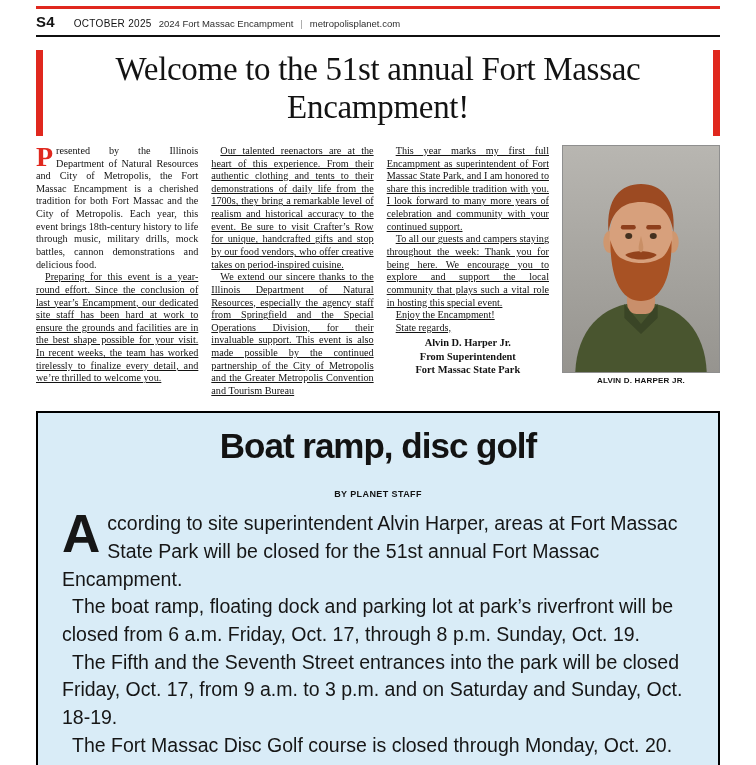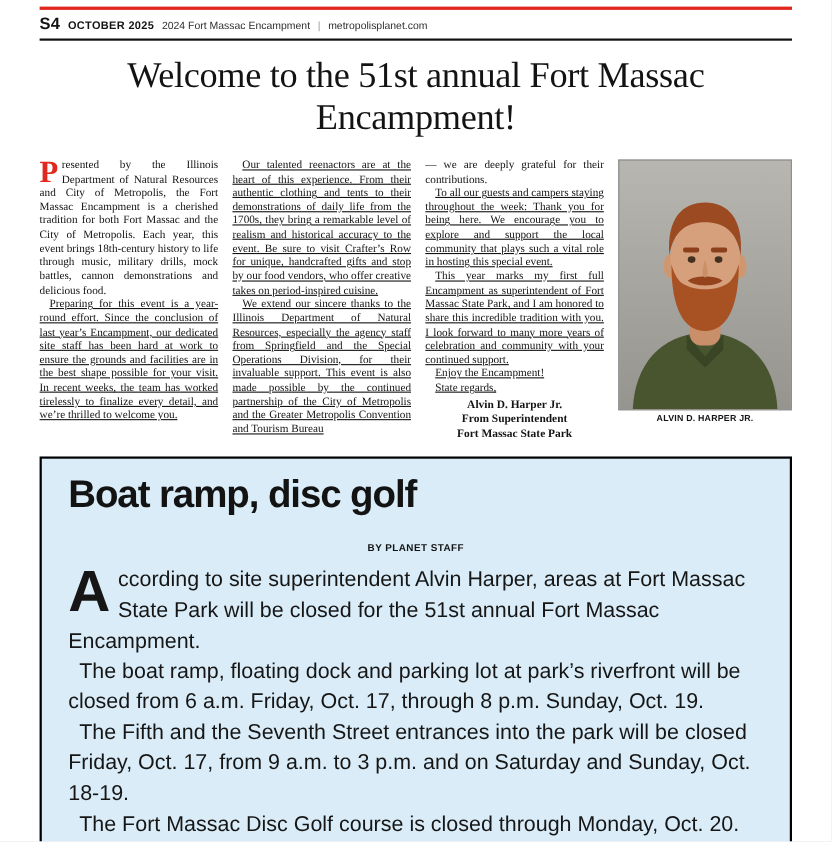--- a/index.html
+++ b/index.html
@@ -4,26 +4,26 @@
 <style>
   html,body{margin:0;padding:0;background:#e9e9e9;}
   .page{width:756px;height:765px;margin:0 auto;background:#ffffff;box-sizing:border-box;
         padding:6px 36px 0;font-family:"Liberation Serif",serif;color:#131313;overflow:hidden;}
 
   
   .top-rule{height:3px;background:#e0281e;}
   .masthead{display:flex;align-items:baseline;gap:7px;font-family:"Liberation Sans",sans-serif;
             padding:4px 0 5px;border-bottom:2px solid #101010;}
   .mast-page{font-size:15px;font-weight:bold;letter-spacing:.2px;}
-  .mast-issue{font-size:10px;font-weight:bold;letter-spacing:.3px;}
+  .mast-issue{font-size:10px;font-weight:normal;letter-spacing:.3px;margin-left:12px;}
   .mast-pub,.mast-site{font-size:9.5px;color:#2e2e2e;}
   .mast-sep{font-size:9.5px;color:#9a9a9a;}
 
   
-  .headline-row{display:flex;margin-top:13px;flex-direction:column;}
+  .headline-row{display:flex;margin-top:13px;}
   .red-bar{width:7px;background:#e0281e;}
   .main-headline{flex:1;margin:0;padding:1px 4px 9px;text-align:center;font-size:33px;
                  line-height:1.15;font-weight:500;letter-spacing:-.3px;}
 
   
   .article{display:grid;grid-template-columns:1fr 1fr 1fr 158px;column-gap:13px;margin-top:9px;}
   .col p{margin:0;font-size:10.2px;line-height:1.24;text-align:justify;}
   .col p.indent{text-indent:9px;text-decoration:underline;}
   .dropcap-red{float:left;color:#e0281e;font-weight:bold;font-size:28px;line-height:22px;
                padding:1px 3px 0 0;}
@@ -32,21 +32,21 @@
   
   .photo-col{display:flex;flex-direction:column;}
   .photo{height:226px;border:1px solid #8f8f8f;overflow:hidden;background:#a5a39e;}
   .photo svg{display:block;width:100%;height:100%;}
   .photo-caption{margin-top:3px;text-align:center;font-family:"Liberation Sans",sans-serif;
                  font-weight:bold;font-size:8px;letter-spacing:.2px;}
 
   
   .closure-box{margin-top:13px;border:2px solid #000;background:#d9ecf7;
                padding:12px 24px 14px;font-family:"Liberation Sans",sans-serif;}
-  .closure-headline{margin:2px 0 0;font-weight:bold;font-size:35px;
+  .closure-headline{margin:2px 0 0;text-align:center;font-weight:bold;font-size:35px;
                     line-height:1.07;letter-spacing:-1px;}
   .hl-line{display:block;}
   .closure-byline{margin-top:25px;text-align:center;font-weight:bold;font-size:9px;letter-spacing:.4px;}
   .closure-body{margin-top:11px;font-size:19.5px;line-height:1.42;color:#161616;}
   .closure-body p{margin:0;}
   .closure-body p.indent{text-indent:10px;}
   .dropcap-black{float:left;font-weight:bold;font-size:53px;line-height:43px;padding:2px 7px 0 0;}
 </style>
 </head>
 <body>
@@ -75,23 +75,22 @@
       <p><span class="dropcap-red">P</span><span>resented by the Illinois Department of Natural Resources and City of Metropolis, the Fort Massac Encampment is a cherished tradition for both Fort Massac and the City of Metropolis. Each year, this event brings 18th-century history to life through music, military drills, mock battles, cannon demonstrations and delicious food.</span></p>
       <p class="indent">Preparing for this event is a year-round effort. Since the conclusion of last year’s Encampment, our dedicated site staff has been hard at work to ensure the grounds and facilities are in the best shape possible for your visit. In recent weeks, the team has worked tirelessly to finalize every detail, and we’re thrilled to welcome you.</p>
     </div>
 
     <div class="col">
       <p class="indent">Our talented reenactors are at the heart of this experience. From their authentic clothing and tents to their demonstrations of daily life from the 1700s, they bring a remarkable level of realism and historical accuracy to the event. Be sure to visit Crafter’s Row for unique, handcrafted gifts and stop by our food vendors, who offer creative takes on period-inspired cuisine.</p>
       <p class="indent">We extend our sincere thanks to the Illinois Department of Natural Resources, especially the agency staff from Springfield and the Special Operations Division, for their invaluable support. This event is also made possible by the continued partnership of the City of Metropolis and the Greater Metropolis Convention and Tourism Bureau</p>
     </div>
 
     <div class="col">
-      <p>— we are deeply grateful for their contributions.</p>
+      <p class="indent">This year marks my first full Encampment as superintendent of Fort Massac State Park, and I am honored to share this incredible tradition with you. I look forward to many more years of celebration and community with your continued support.</p>
       <p class="indent">To all our guests and campers staying throughout the week: Thank you for being here. We encourage you to explore and support the local community that plays such a vital role in hosting this special event.</p>
-      <p class="indent">This year marks my first full Encampment as superintendent of Fort Massac State Park, and I am honored to share this incredible tradition with you. I look forward to many more years of celebration and community with your continued support.</p>
       <p class="indent">Enjoy the Encampment!</p>
       <p class="indent">State regards,</p>
       <div class="signature">
         <div>Alvin D. Harper Jr.</div>
         <div>From Superintendent</div>
         <div>Fort Massac State Park</div>
       </div>
     </div>
 
     <figure class="photo-col" style="margin:0;">

